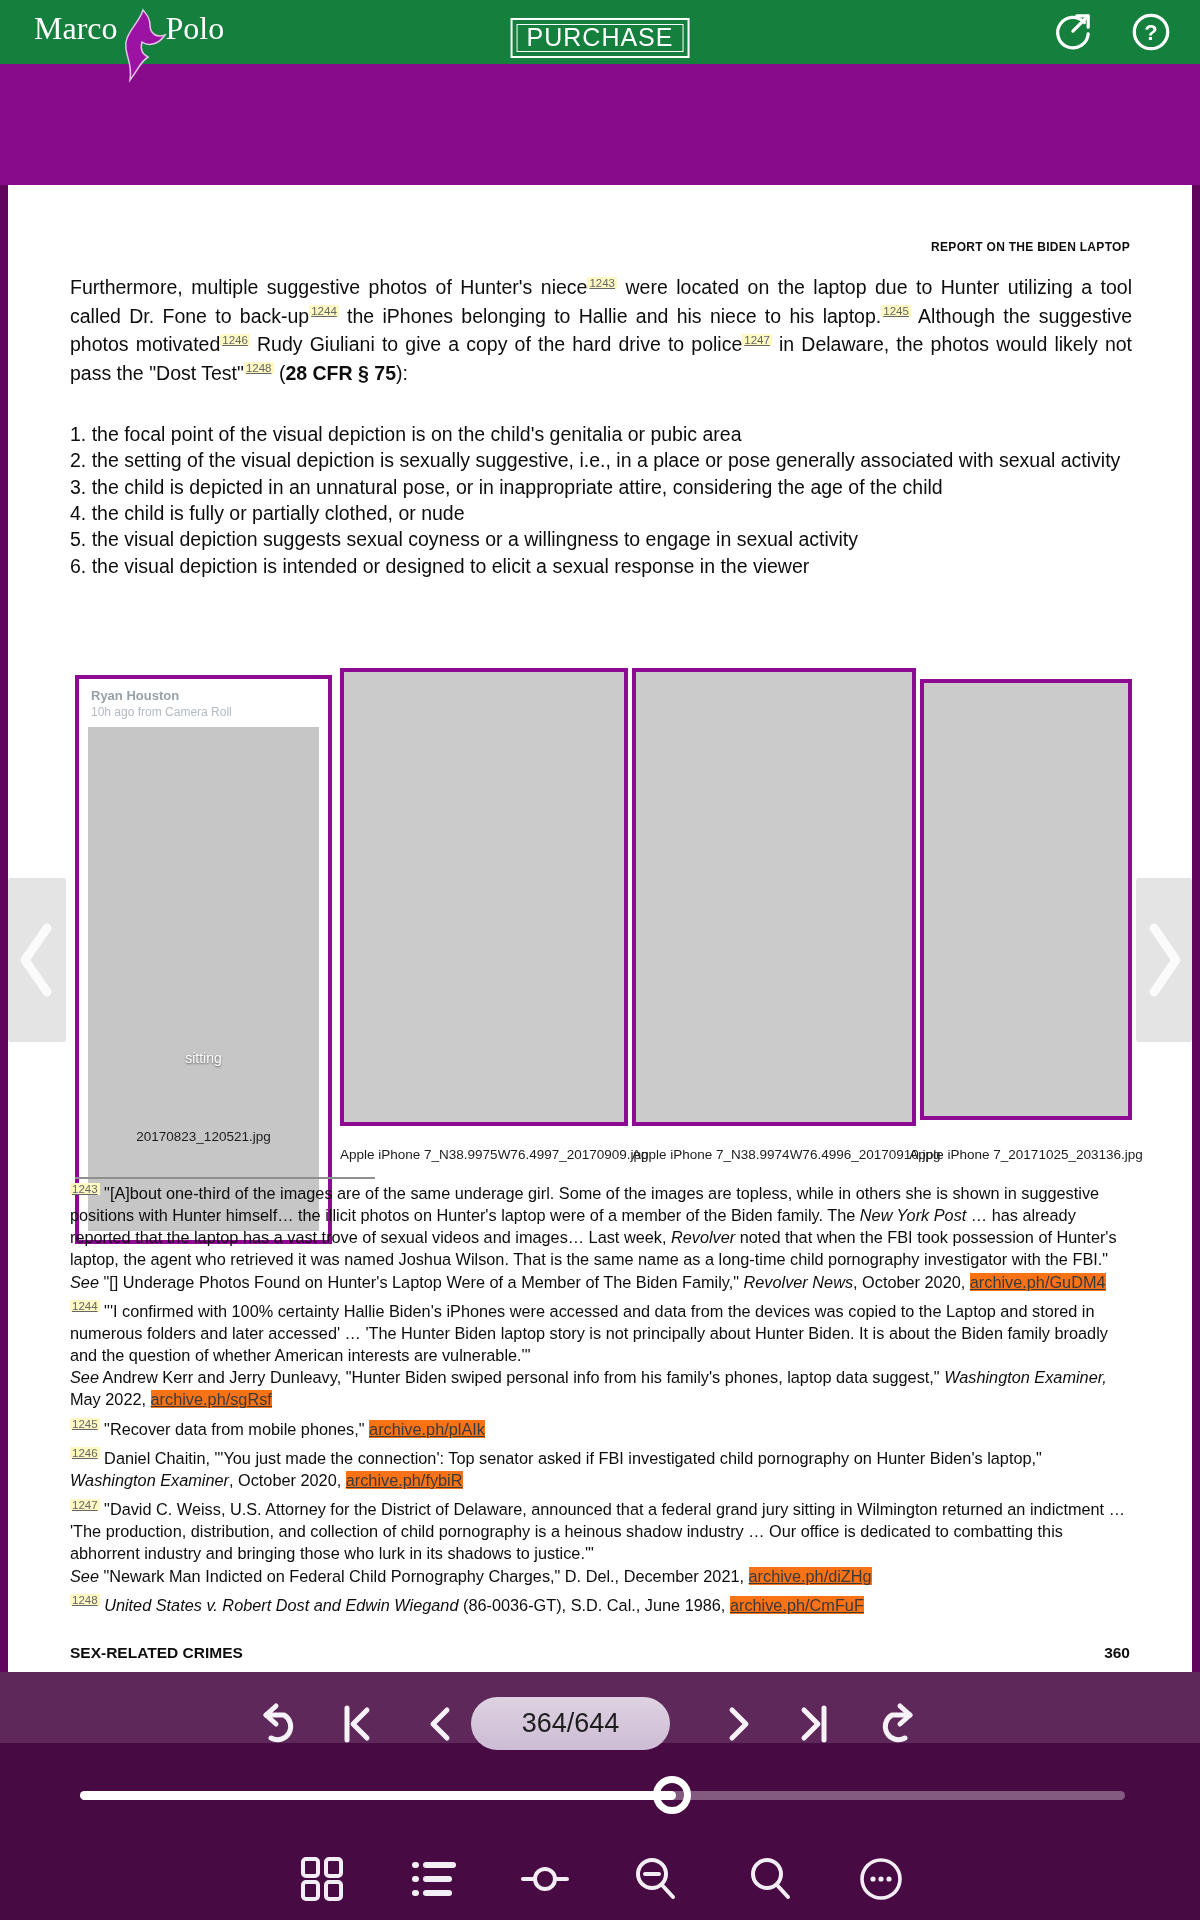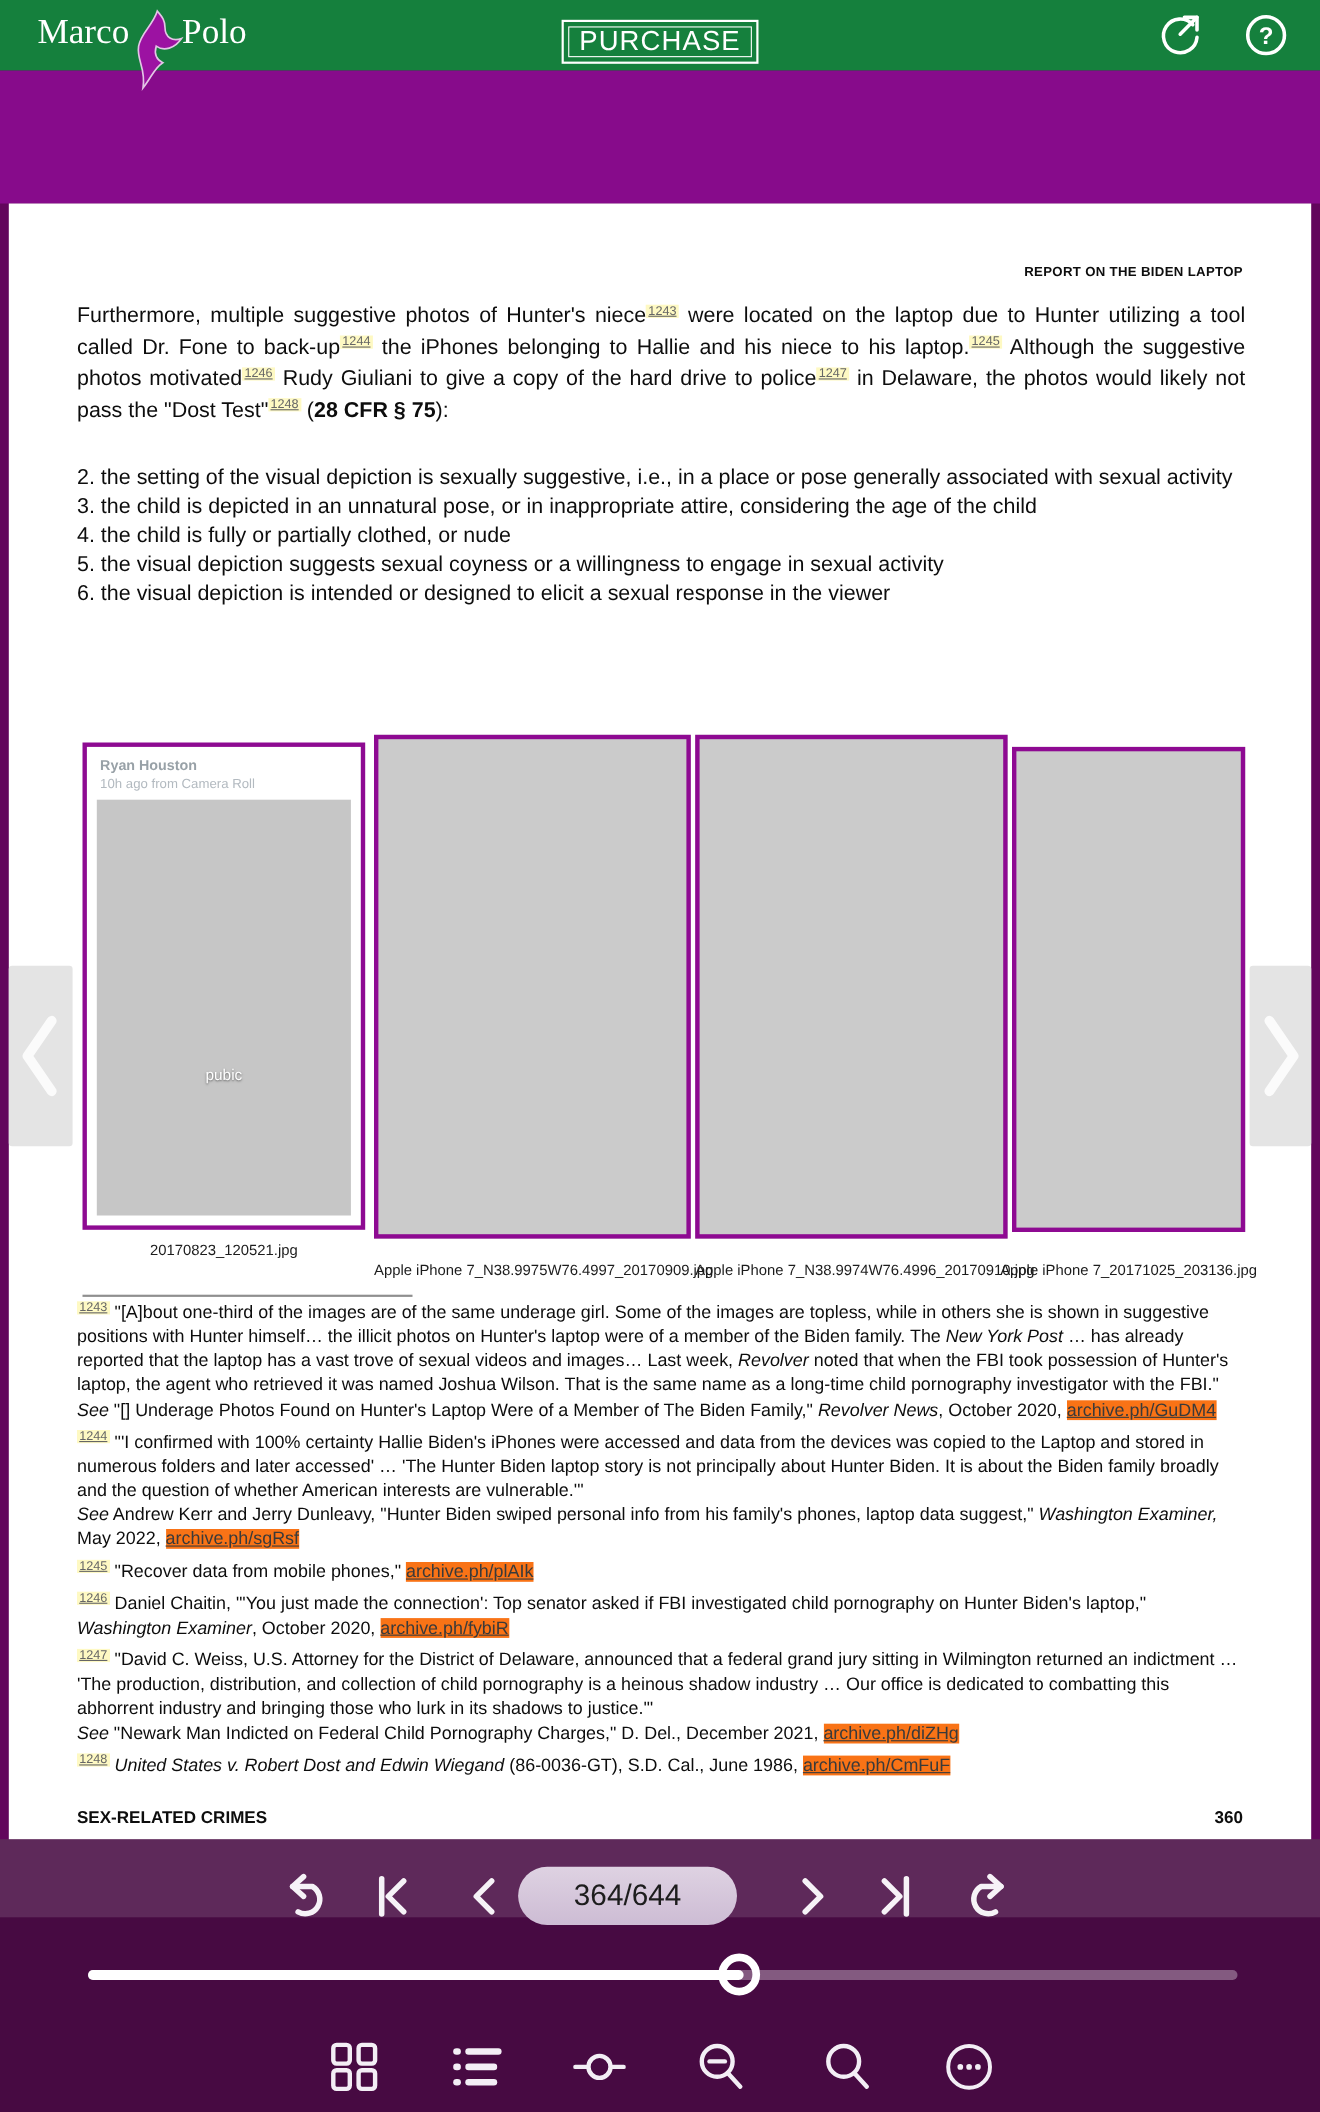--- a/index.html
+++ b/index.html
@@ -28,21 +28,21 @@
   .para { position:absolute; top:88px; left:62px; width:1062px; font-size:19.5px; line-height:1.47; text-align:justify; }
   .dost { position:absolute; top:236px; left:62px; width:1062px; }
   .dost p { font-size:19.5px; line-height:1.35; text-align:justify; }
   sup.sup { background:#fef9c3; color:#666; font-size:11.5px; padding:0 2px; line-height:0;text-decoration:underline; }
   .b { font-weight:bold; } .i { font-style:italic; }
   .link { background:#f97316; color:#3a3a3a; text-decoration:underline; cursor:pointer; }
 
   
   .figures { position:absolute; top:483px; left:62px; width:1062px; height:520px; }
   .photo { position:absolute; border:4px solid #8e0a92; background:#cbcbcb; }
-  .ph1 { left:5px; top:7px; width:257px; height:443px; background:#fff; }
+  .ph1 { left:5px; top:7px; width:257px; height:569px; background:#fff; }
   .ph1-head { padding:9px 12px 0; }
   .ph1-title { font-size:13px; font-weight:bold; color:#98a1a7; }
   .ph1-sub { font-size:12px; color:#b3bac0; margin-top:2px; }
   .ph1-body { position:absolute; top:48px; left:9px; right:9px; bottom:9px; background:#c6c6c6; }
   .ph1-streak { position:absolute; left:0; right:0; top:64%; text-align:center; color:#fff; font-size:14px;
                 text-shadow:0 1px 2px rgba(0,0,0,.55); }
   .ph2 { left:270px; top:0; width:288px; height:458px; }
   .ph3 { left:562px; top:0; width:284px; height:458px; }
   .ph4 { left:850px; top:11px; width:212px; height:441px; }
   .cap { position:absolute; font-size:13.5px; color:#1c1c1c; text-align:center; white-space:nowrap; }
@@ -109,35 +109,36 @@
 </header>
 
 <div class="band"></div>
 
 <main class="page">
   <div class="running-head">REPORT ON THE BIDEN LAPTOP</div>
 
   <p class="para"><span>Furthermore, multiple suggestive photos of Hunter's niece</span><sup class="sup">1243</sup><span> were located on the laptop due to Hunter utilizing a tool called Dr. Fone to back-up</span><sup class="sup">1244</sup><span> the iPhones belonging to Hallie and his niece to his laptop.</span><sup class="sup">1245</sup><span> Although the suggestive photos motivated</span><sup class="sup">1246</sup><span> Rudy Giuliani to give a copy of the hard drive to police</span><sup class="sup">1247</sup><span> in Delaware, the photos would likely not pass the "Dost Test"</span><sup class="sup">1248</sup><span> (</span><span class="b">28 CFR § 75</span><span>):</span></p>
 
   <div class="dost">
+    <p>1. the focal point of the visual depiction is on the child's genitalia or pubic area</p>
     <p>2. the setting of the visual depiction is sexually suggestive, i.e., in a place or pose generally associated with sexual activity</p>
     <p>3. the child is depicted in an unnatural pose, or in inappropriate attire, considering the age of the child</p>
     <p>4. the child is fully or partially clothed, or nude</p>
     <p>5. the visual depiction suggests sexual coyness or a willingness to engage in sexual activity</p>
     <p>6. the visual depiction is intended or designed to elicit a sexual response in the viewer</p>
   </div>
 
   <div class="figures">
     <div class="photo ph1">
       <div class="ph1-head">
         <div class="ph1-title">Ryan Houston</div>
         <div class="ph1-sub">10h ago from Camera Roll</div>
       </div>
       <div class="ph1-body">
-        <div class="ph1-streak">pubic</div>
+        <div class="ph1-streak">sitting</div>
       </div>
     </div>
     <div class="photo ph2"></div>
     <div class="photo ph3"></div>
     <div class="photo ph4"></div>
 
     <div class="cap cap1">20170823_120521.jpg</div>
     <div class="cap cap2">Apple iPhone 7_N38.9975W76.4997_20170909.jpg</div>
     <div class="cap cap3">Apple iPhone 7_N38.9974W76.4996_20170910.jpg</div>
     <div class="cap cap4">Apple iPhone 7_20171025_203136.jpg</div>

